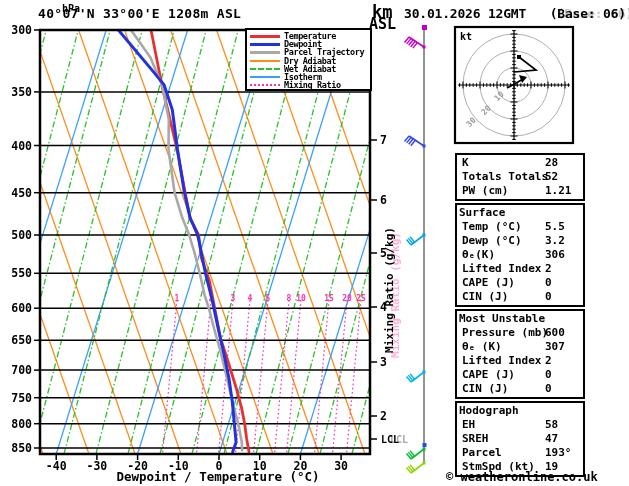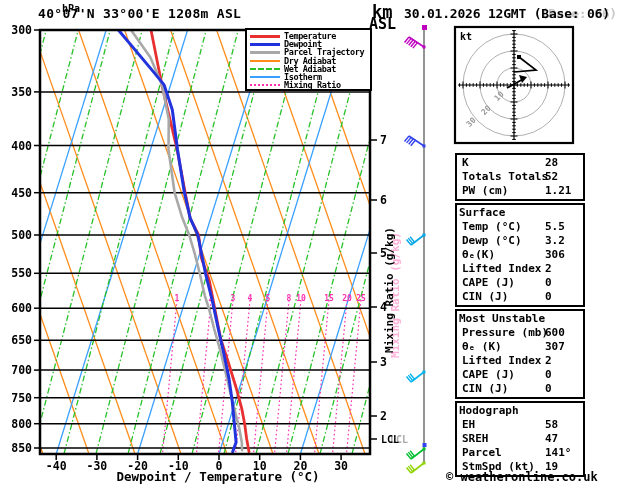--- a/index.html
+++ b/index.html
@@ -4,21 +4,21 @@
 <style>
   html,body{margin:0;padding:0;background:#fff;}
   .page{position:relative;width:629px;height:486px;background:#fff;overflow:hidden;
         font-family:"DejaVu Sans Mono","DejaVu Sans",monospace;font-weight:bold;color:#000;}
   .t{position:absolute;white-space:pre;}
   .hpa{left:50px;top:3px;font-size:10px;margin-left:12px;}
   .station{left:38px;top:6px;width:238px;font-size:13px;letter-spacing:.3px;}
   .km{left:372px;top:2px;font-size:17px;}
   .asl{left:369px;top:15px;font-size:15px;}
   .date{left:404px;top:6px;width:225px;font-size:13px;letter-spacing:-.2px;}
-  .ghost{text-shadow:7px 0 #c9c9c9;}
+  .ghost{text-shadow:7px 0 #c9c9c9;margin-left:16px;}
   .xtitle{left:68px;top:469px;width:300px;text-align:center;font-size:12.5px;}
   .copy{left:446px;top:470px;font-size:12px;}
   #svgwrap{position:absolute;left:0;top:0;width:580px;height:486px;}
   svg text{font-family:"DejaVu Sans Mono","DejaVu Sans",monospace;font-weight:bold;}
   .legend{position:absolute;left:245px;top:28px;width:120px;height:57px;border:2px solid #000;
           background:#fff;padding:2px 0 0 3px;}
   .lg-row{display:flex;align-items:center;height:8.2px;}
   .lg-line{width:30px;margin-right:4px;flex:none;height:0;}
   .lg-lb{font-size:8.5px;letter-spacing:-.4px;line-height:8px;}
   .stats{position:absolute;left:455px;top:153px;width:130px;}
@@ -351,18 +351,18 @@
         <div class="row"><span>Pressure (mb)</span><span class="val">600</span></div>
         <div class="row"><span>θₑ (K)</span><span class="val">307</span></div>
         <div class="row"><span>Lifted Index</span><span class="val">2</span></div>
         <div class="row"><span>CAPE (J)</span><span class="val">0</span></div>
         <div class="row"><span>CIN (J)</span><span class="val">0</span></div>
       </div>
       <div class="sec">
         <div class="row hd">Hodograph</div>
         <div class="row"><span>EH</span><span class="val">58</span></div>
         <div class="row"><span>SREH</span><span class="val">47</span></div>
-        <div class="row"><span>Parcel</span><span class="val">141°</span></div>
+        <div class="row"><span>Parcel</span><span class="val">193°</span></div>
         <div class="row"><span>StmSpd (kt)</span><span class="val">19</span></div>
       </div>
     </div>
   <div class="t copy">© weatheronline.co.uk</div>
 </div>
 
 </body></html>

